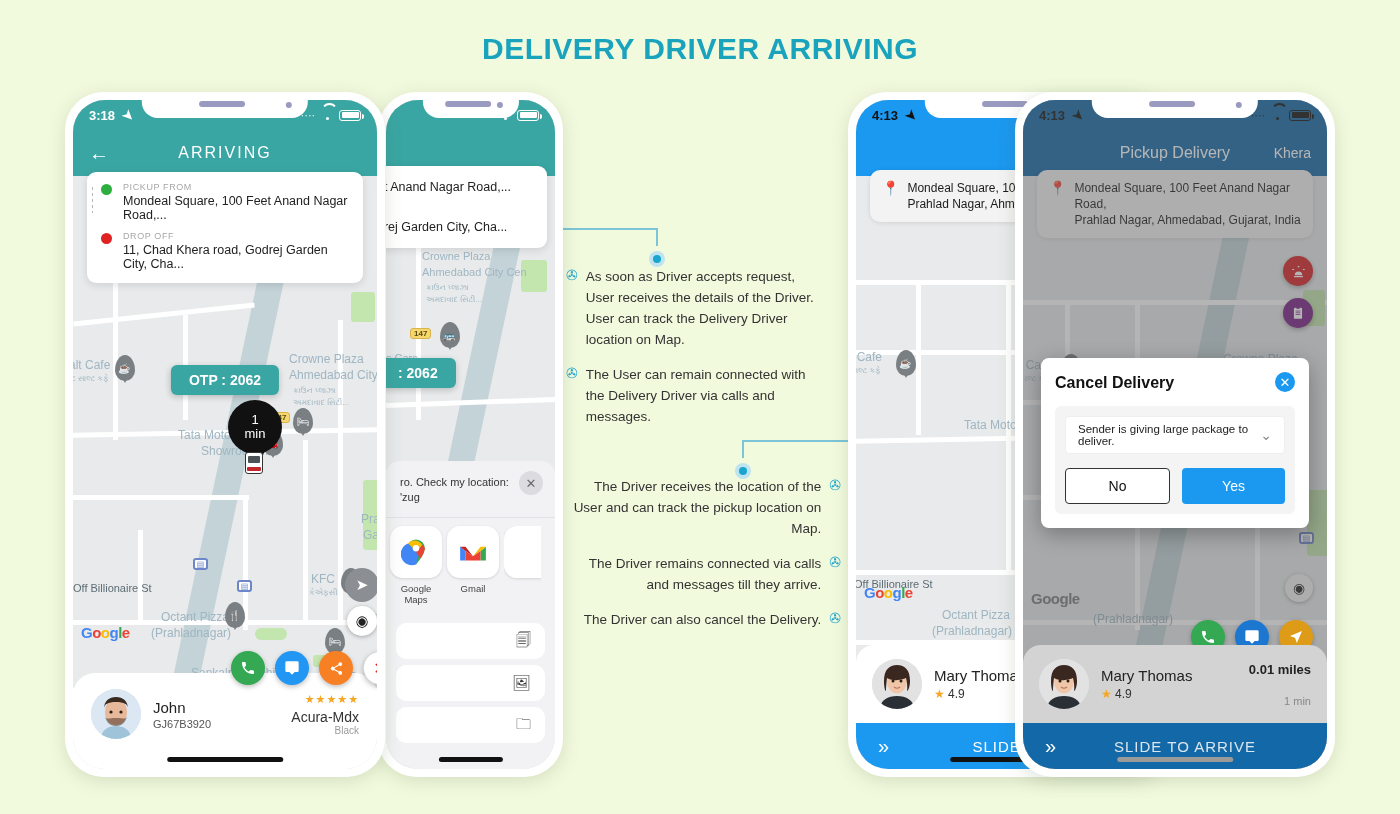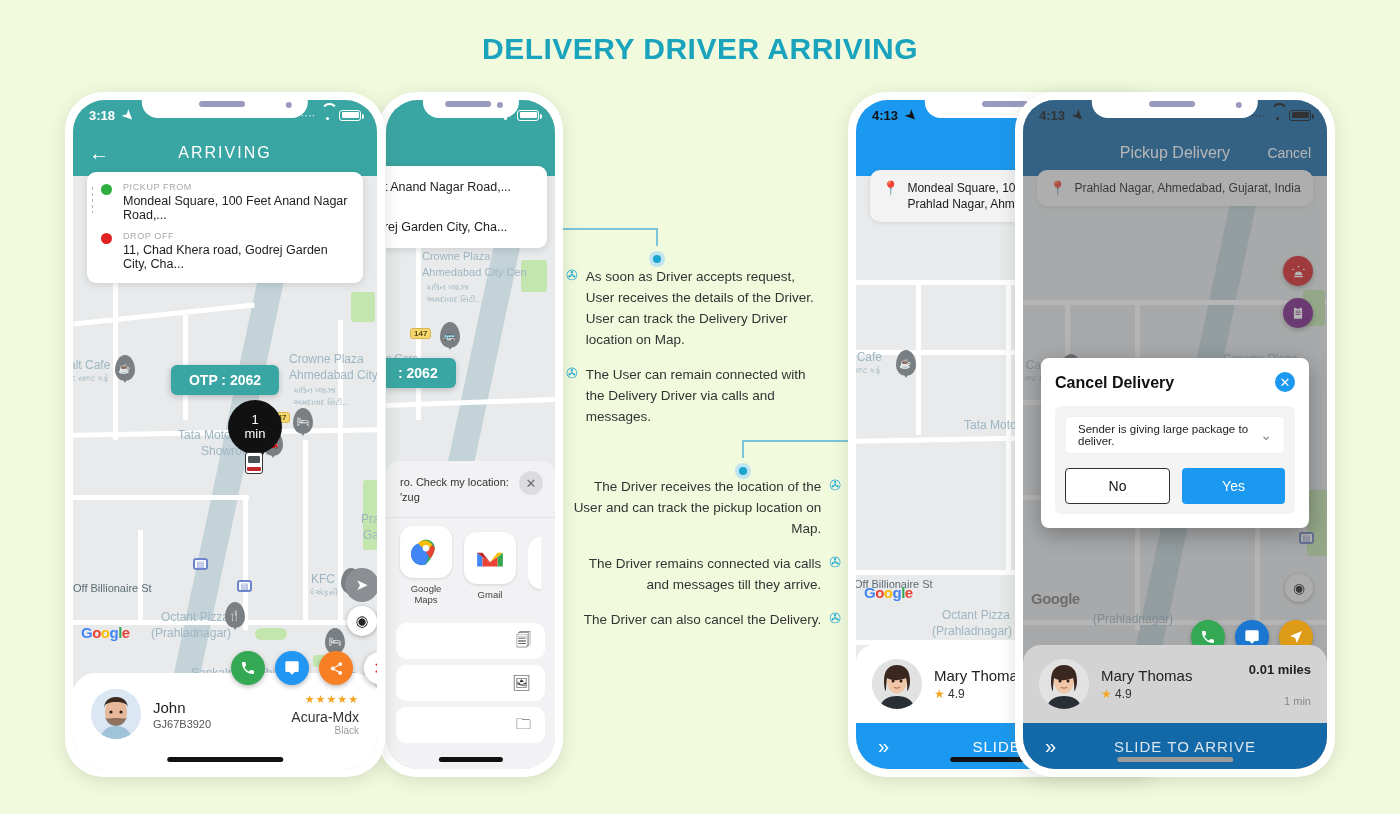--- a/index.html
+++ b/index.html
@@ -212,21 +212,21 @@
   .sheet{
     position:absolute; left:0; right:0; bottom:0; z-index:30;
     background:#f2f2f4; border-radius:14px 14px 0 0; padding:14px 0 0 0;
   }
   .sheet .msgline{ font-size:11px; color:#333; padding:0 14px 12px 14px; line-height:15px; }
   .sheet .xbtn{
     position:absolute; right:12px; top:10px; width:24px;height:24px;border-radius:50%;
     background:#dcdce0; color:#6a6a70; display:flex;align-items:center;justify-content:center;
     font-size:13px;
   }
-  .apps{ display:flex; gap:12px; padding:8px 14px 12px 14px; border-top:1px solid #e2e2e6;align-items:center; }
+  .apps{ display:flex; gap:5px; padding:8px 14px 12px 4px; border-top:1px solid #e2e2e6; }
   .appitem{ text-align:center; width:56px; }
   .appicon{
     width:52px;height:52px;border-radius:13px; background:#fff;
     box-shadow:0 1px 3px rgba(0,0,0,.13);
     display:flex;align-items:center;justify-content:center; margin:0 auto;
   }
   .applabel{ font-size:9.5px; color:#444; margin-top:5px; }
   .sheetrow{
     background:#fff; border-radius:10px; margin:6px 10px; height:36px;
     display:flex; align-items:center; justify-content:flex-end; padding-right:14px;
@@ -677,21 +677,21 @@
         <span style="display:inline-block;transform:rotate(45deg);margin-left:4px;">➤</span>
       </span>
       <span class="right">
         <span class="sb-dots">····</span>
         <span class="wifi"></span>
         <span class="batt"></span>
       </span>
     </div>
     <div class="appbar2">
       <span>Pickup Delivery</span>
-      <span class="cancel">Cancel</span>
+      <span class="cancel">Khera</span>
     </div>
 
     <div class="map">
       <div class="hw" style="left:52%;"></div>
       <div class="rd" style="left:0;top:200px;width:100%;height:5px;"></div>
       <div class="rd" style="left:0;top:300px;width:48%;height:5px;"></div>
       <div class="rd" style="left:0;top:395px;width:100%;height:5px;"></div>
       <div class="rd" style="left:0;top:520px;width:100%;height:5px;"></div>
       <div class="rd" style="left:0;top:590px;width:100%;height:5px;"></div>
       <div class="rd" style="left:42px;top:200px;width:5px;height:200px;"></div>
@@ -720,20 +720,21 @@
         </div>
       <div class="shield" style="left:276px;top:432px;">▤</div>
       <div class="gmark gray" style="left:8px;bottom:162px;">
         <b>G</b><b>o</b><b>o</b><b>g</b><b>l</b><b>e</b>
       </div>
     </div>
 
     <div class="pickcard">
       <span class="pinico">📍</span>
       <div class="txt">
+        <div>Mondeal Square, 100 Feet Anand Nagar Road,</div>
         <div>Prahlad Nagar, Ahmedabad, Gujarat, India</div>
       </div>
     </div>
 
     <div class="fab alarm" style="right:14px;top:156px;">
       <svg width="15" height="15" viewBox="0 0 24 24" fill="#fff">
         <path d="M5 19h14v2H5zM6 18a6 6 0 0 1 12 0z"></path>
         <circle cx="12" cy="4" r="1.4"></circle>
           <rect x="2" y="8" width="3" height="1.6"></rect>
           <rect x="19" y="8" width="3" height="1.6"></rect>

